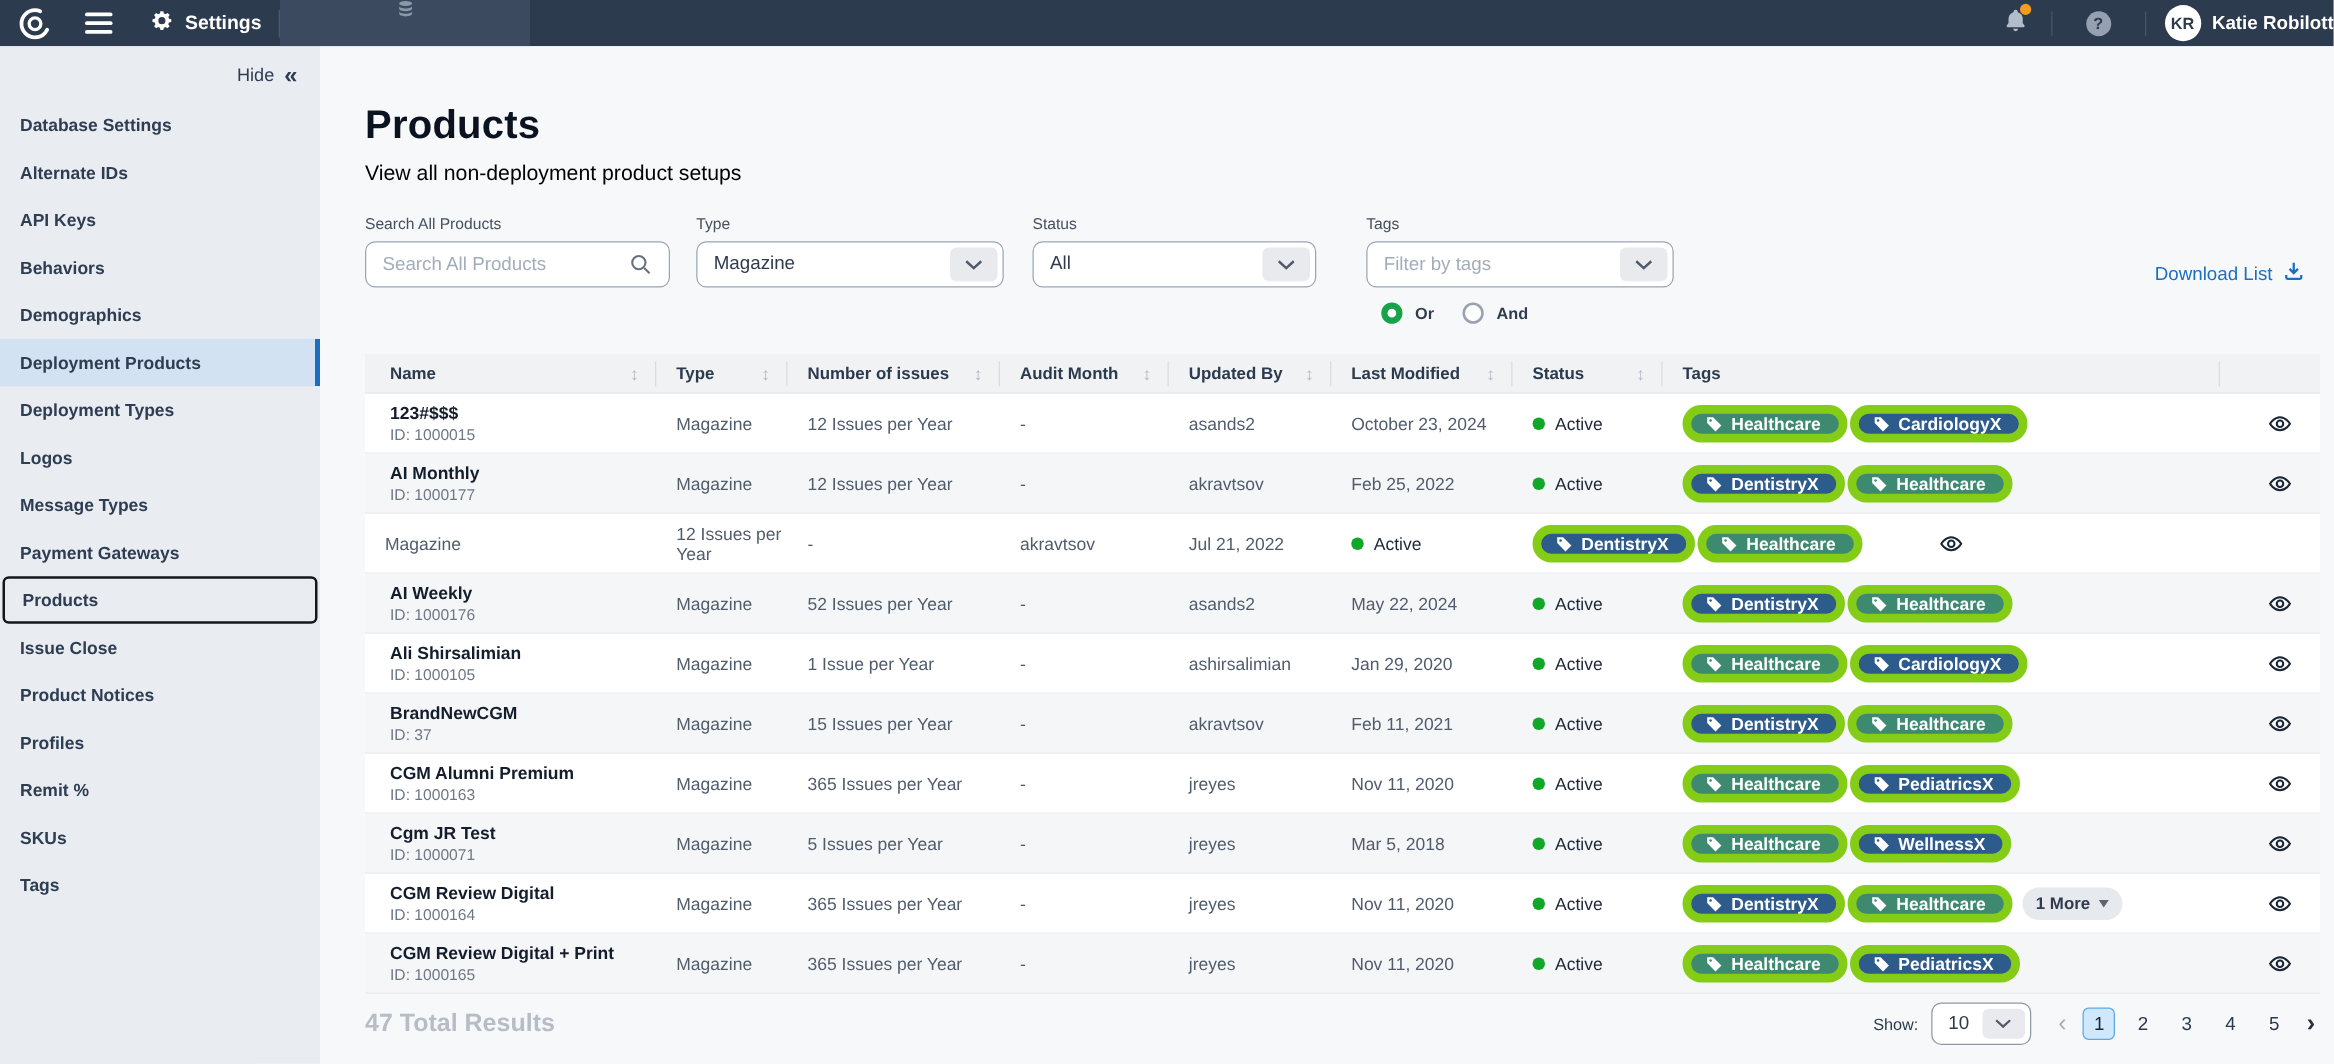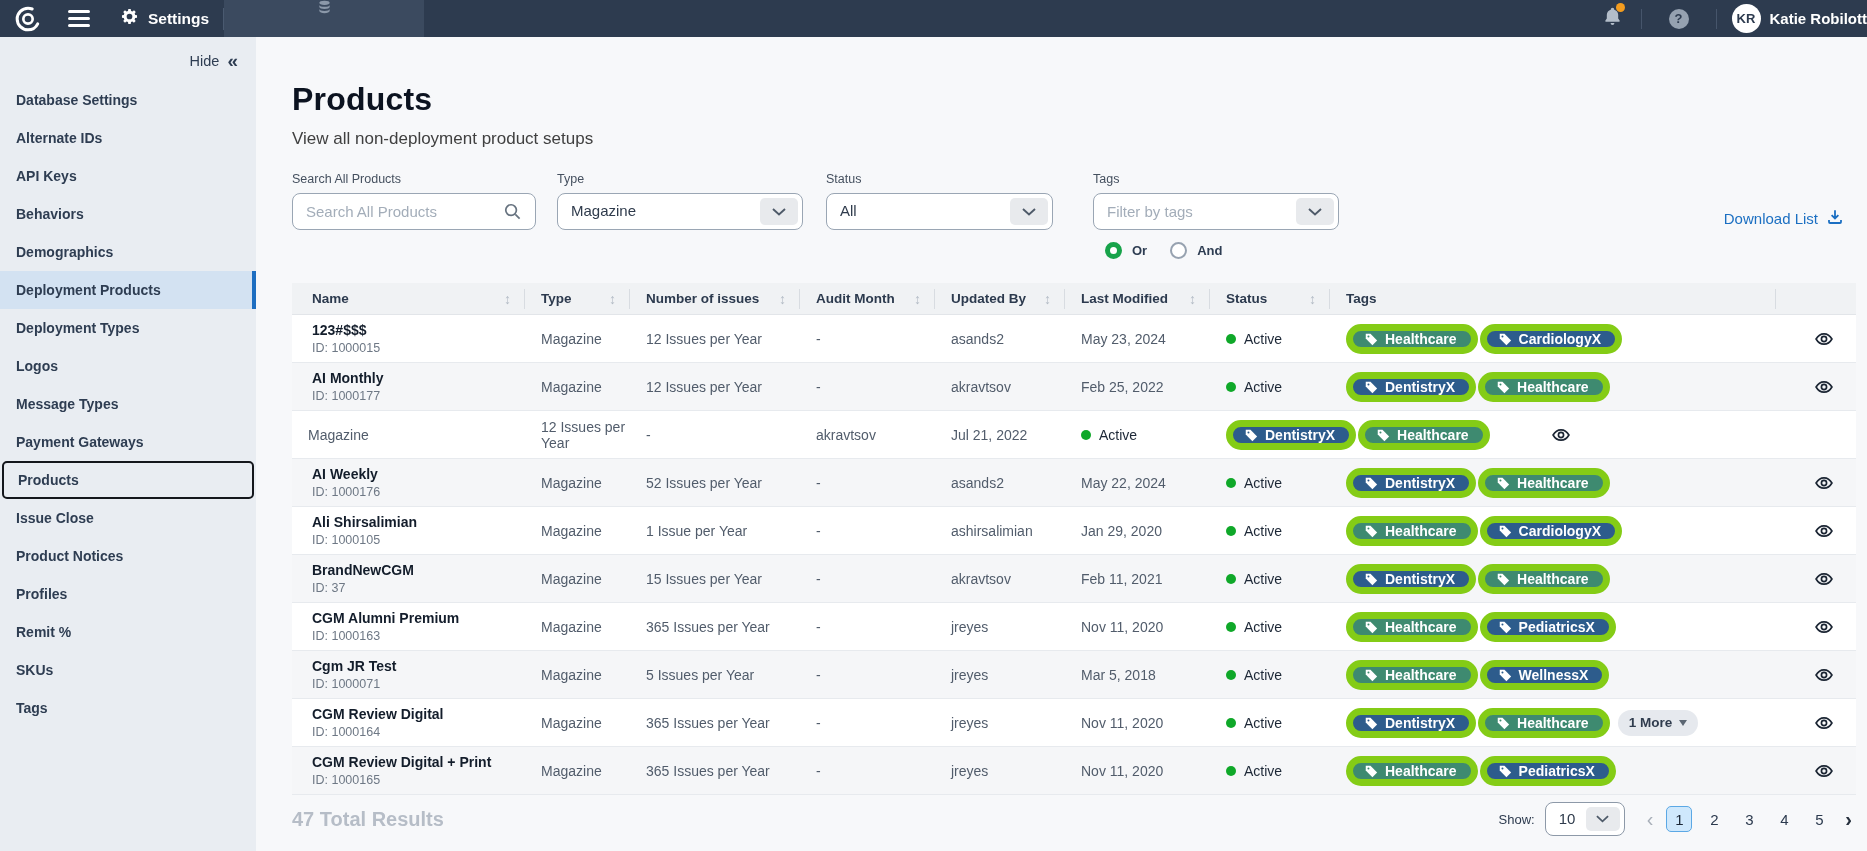--- a/index.html
+++ b/index.html
@@ -27,21 +27,21 @@
   .sidebar { position:absolute; left:0; top:37px; bottom:0; width:256px; background:#e9edf2; }
   .hide-row { display:flex; justify-content:flex-end; align-items:center; gap:8px; padding:16px 18px 12px 0; color:#2e3d52; font-size:14.5px; cursor:pointer; }
   .hide-row .chev2 { font-size:19px; font-weight:700; line-height:14px; }
   .sb-item { height:38px; line-height:38px; padding-left:16px; font-size:14px; font-weight:600; color:#2e3d52; cursor:pointer; white-space:nowrap; }
   .sb-active { background:#d3e2f2; box-shadow:inset -4px 0 0 #1d6ec1; }
   .sb-focused { border:2px solid #14171c; border-radius:5px; margin:0 2px; line-height:34px; padding-left:14px; }
 
   
   .main { position:absolute; left:256px; top:37px; right:0; bottom:0; background:#f7f8fa; padding:0 11px 0 36px; }
   .page-title { margin-top:44px; font-size:32px; font-weight:800; color:#0c1320; letter-spacing:.2px; }
-  .page-subtitle { margin-top:11px; font-size:17px; color:#404040; }
+  .page-subtitle { margin-top:11px; font-size:17px; color:#000000; }
 
   .filters { display:flex; margin-top:23px; position:relative; }
   .filter label { display:block; font-size:12.5px; color:#45505f; margin-bottom:7px; }
   .control { position:relative; height:37px; background:#fff; border:1.5px solid #9aa6b4; border-radius:8px; }
   .control input { width:100%; height:100%; border:none; outline:none; background:transparent; padding:0 40px 0 13px; font-size:15px; color:#2f3b4c; font-family:"Liberation Sans",sans-serif; }
   .control input::placeholder { color:#a3adb9; }
   .sel-value { line-height:34px; padding-left:13px; font-size:15px; color:#2f3b4c; }
   .chev-box { position:absolute; right:4px; top:4px; bottom:4px; width:38px; background:#e8eaed; border-radius:5px; display:flex; align-items:center; justify-content:center; }
   .search-icon-wrap { position:absolute; right:13px; top:8px; }
   .f-search .control { width:244px; }
@@ -280,21 +280,21 @@
     <div id="table-body">
         <div class="tgrid trow">
           <div class="cell cell-name">
             <div class="p-name">123#$$$</div>
             <div class="p-id">ID: 1000015</div>
           </div>
           <div class="cell ">Magazine</div>
           <div class="cell ">12 Issues per Year</div>
           <div class="cell ">-</div>
           <div class="cell ">asands2</div>
-          <div class="cell ">May 23, 2024</div>
+          <div class="cell ">October 23, 2024</div>
           <div class="cell cell-status">
             <span class="dot" style="background: rgb(15, 168, 41);"></span>
             <span class="status-txt">Active</span>
           </div>
           <div class="cell cell-tags">
             <span class="pill pill-green">
               <span style="display: flex;">
   <svg viewBox="0 0 16 16" width="14" height="14">
     <path d="M2 2h5.4L15 9.6 9.6 15 2 7.4z" fill="#fff"></path>
     <circle cx="5.1" cy="5.1" r="1.15" class="tag-hole" fill="#3e8a70"></circle>

